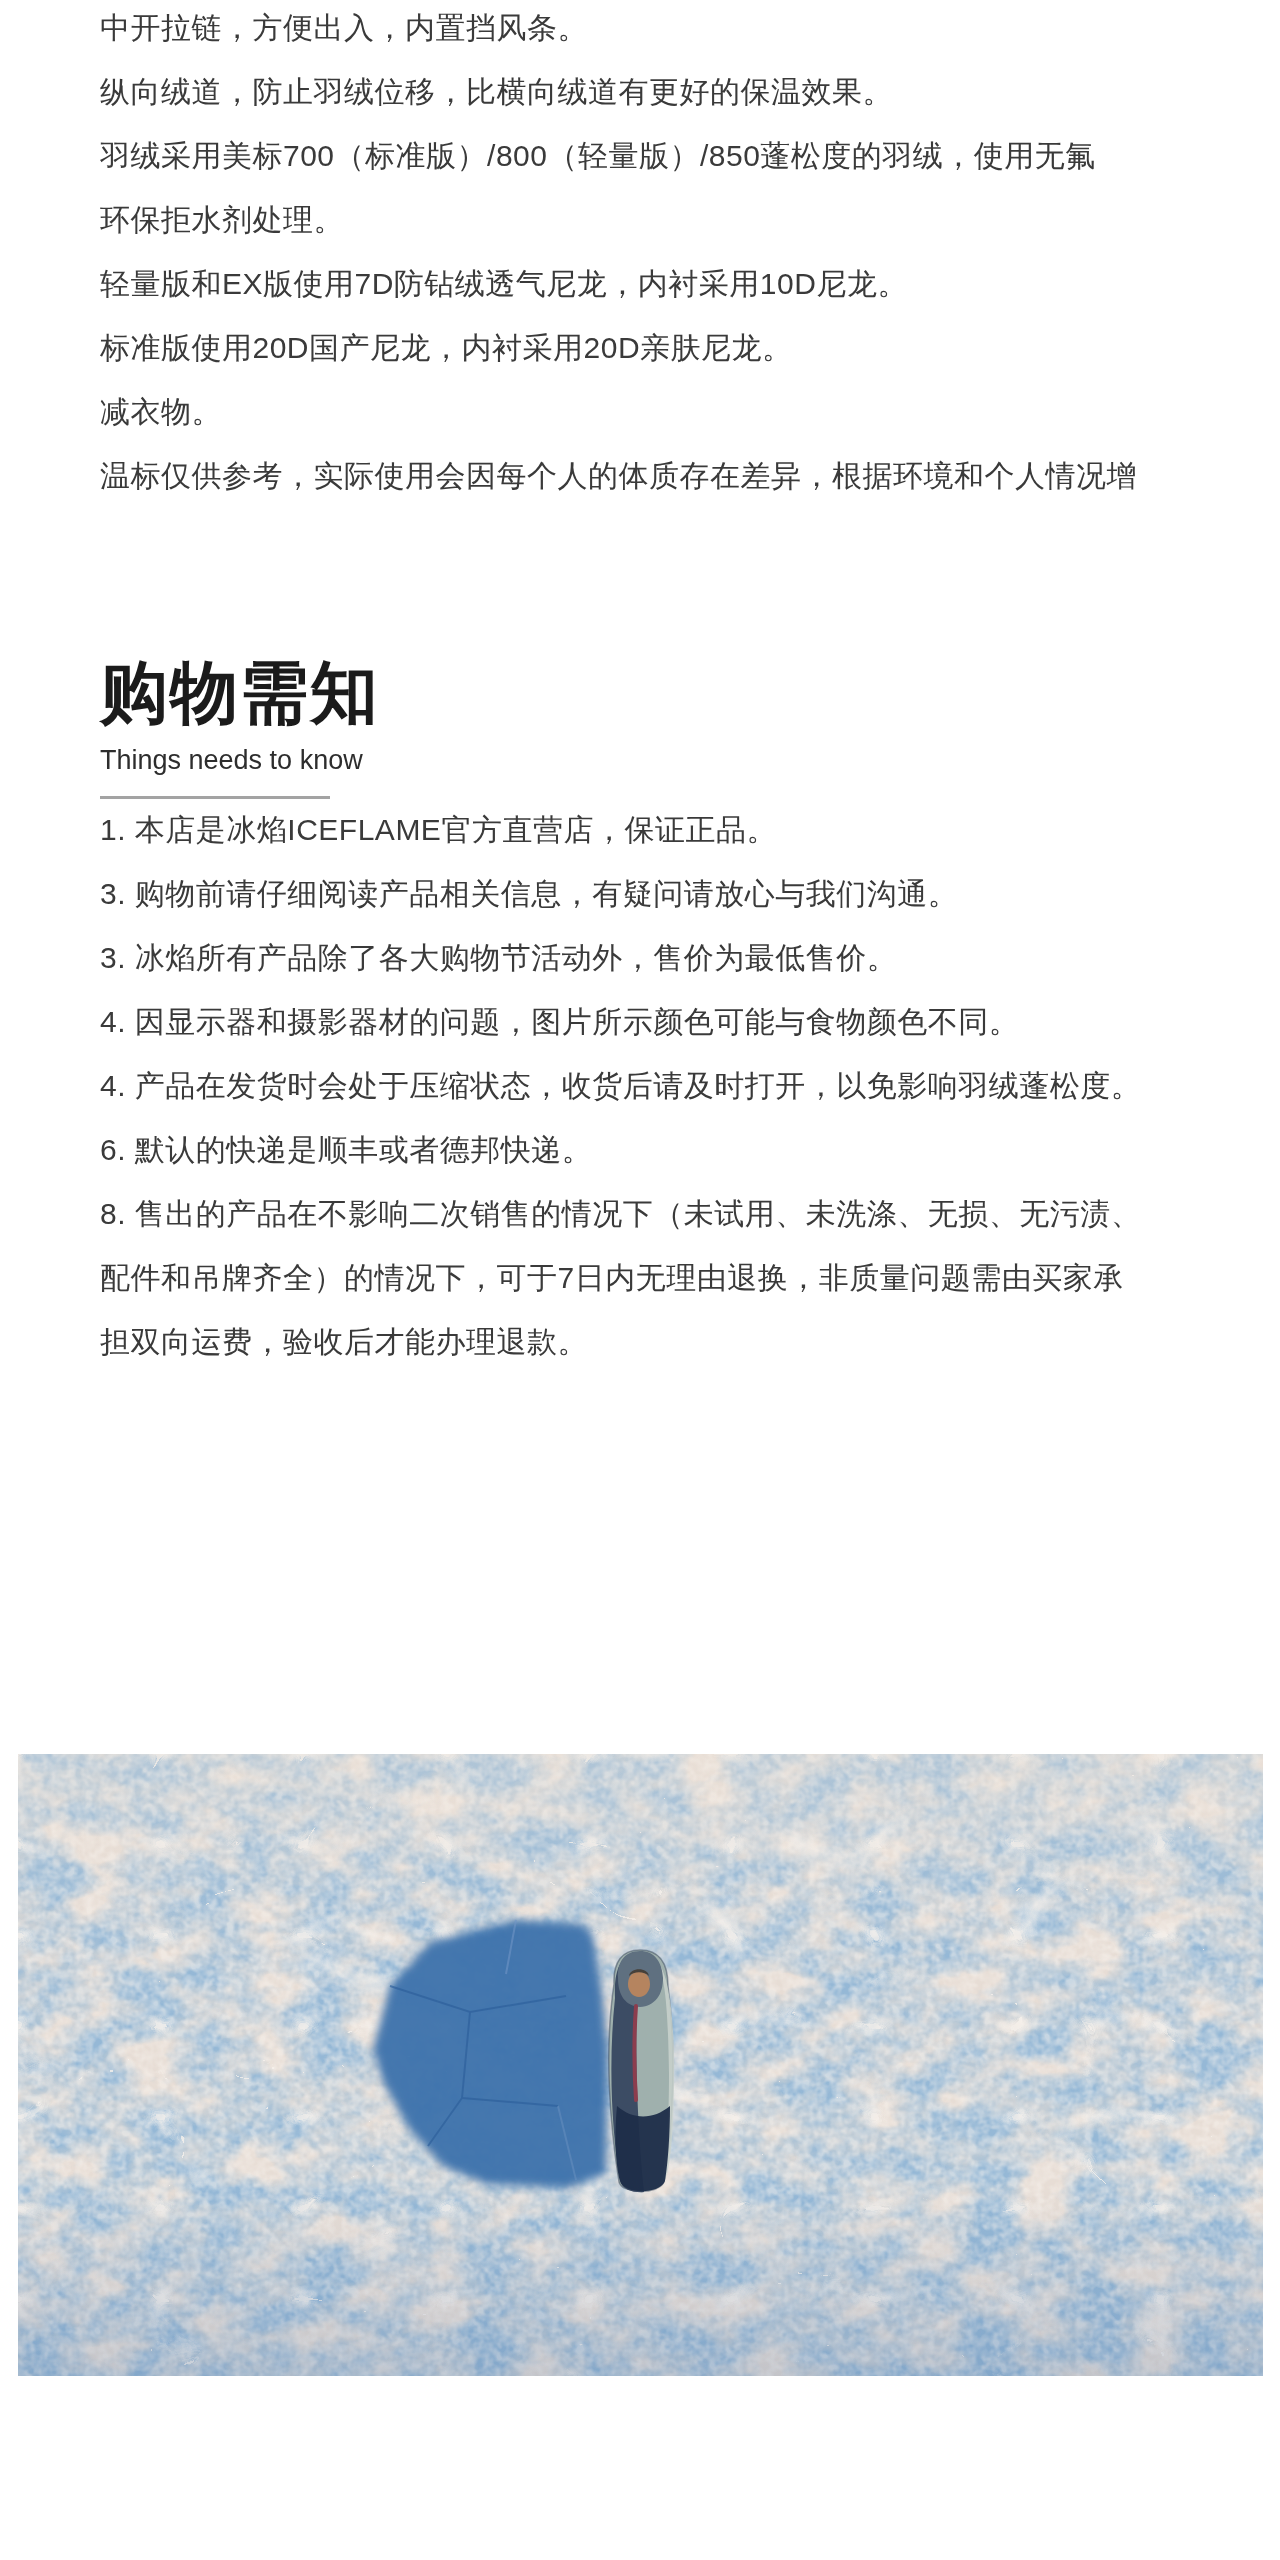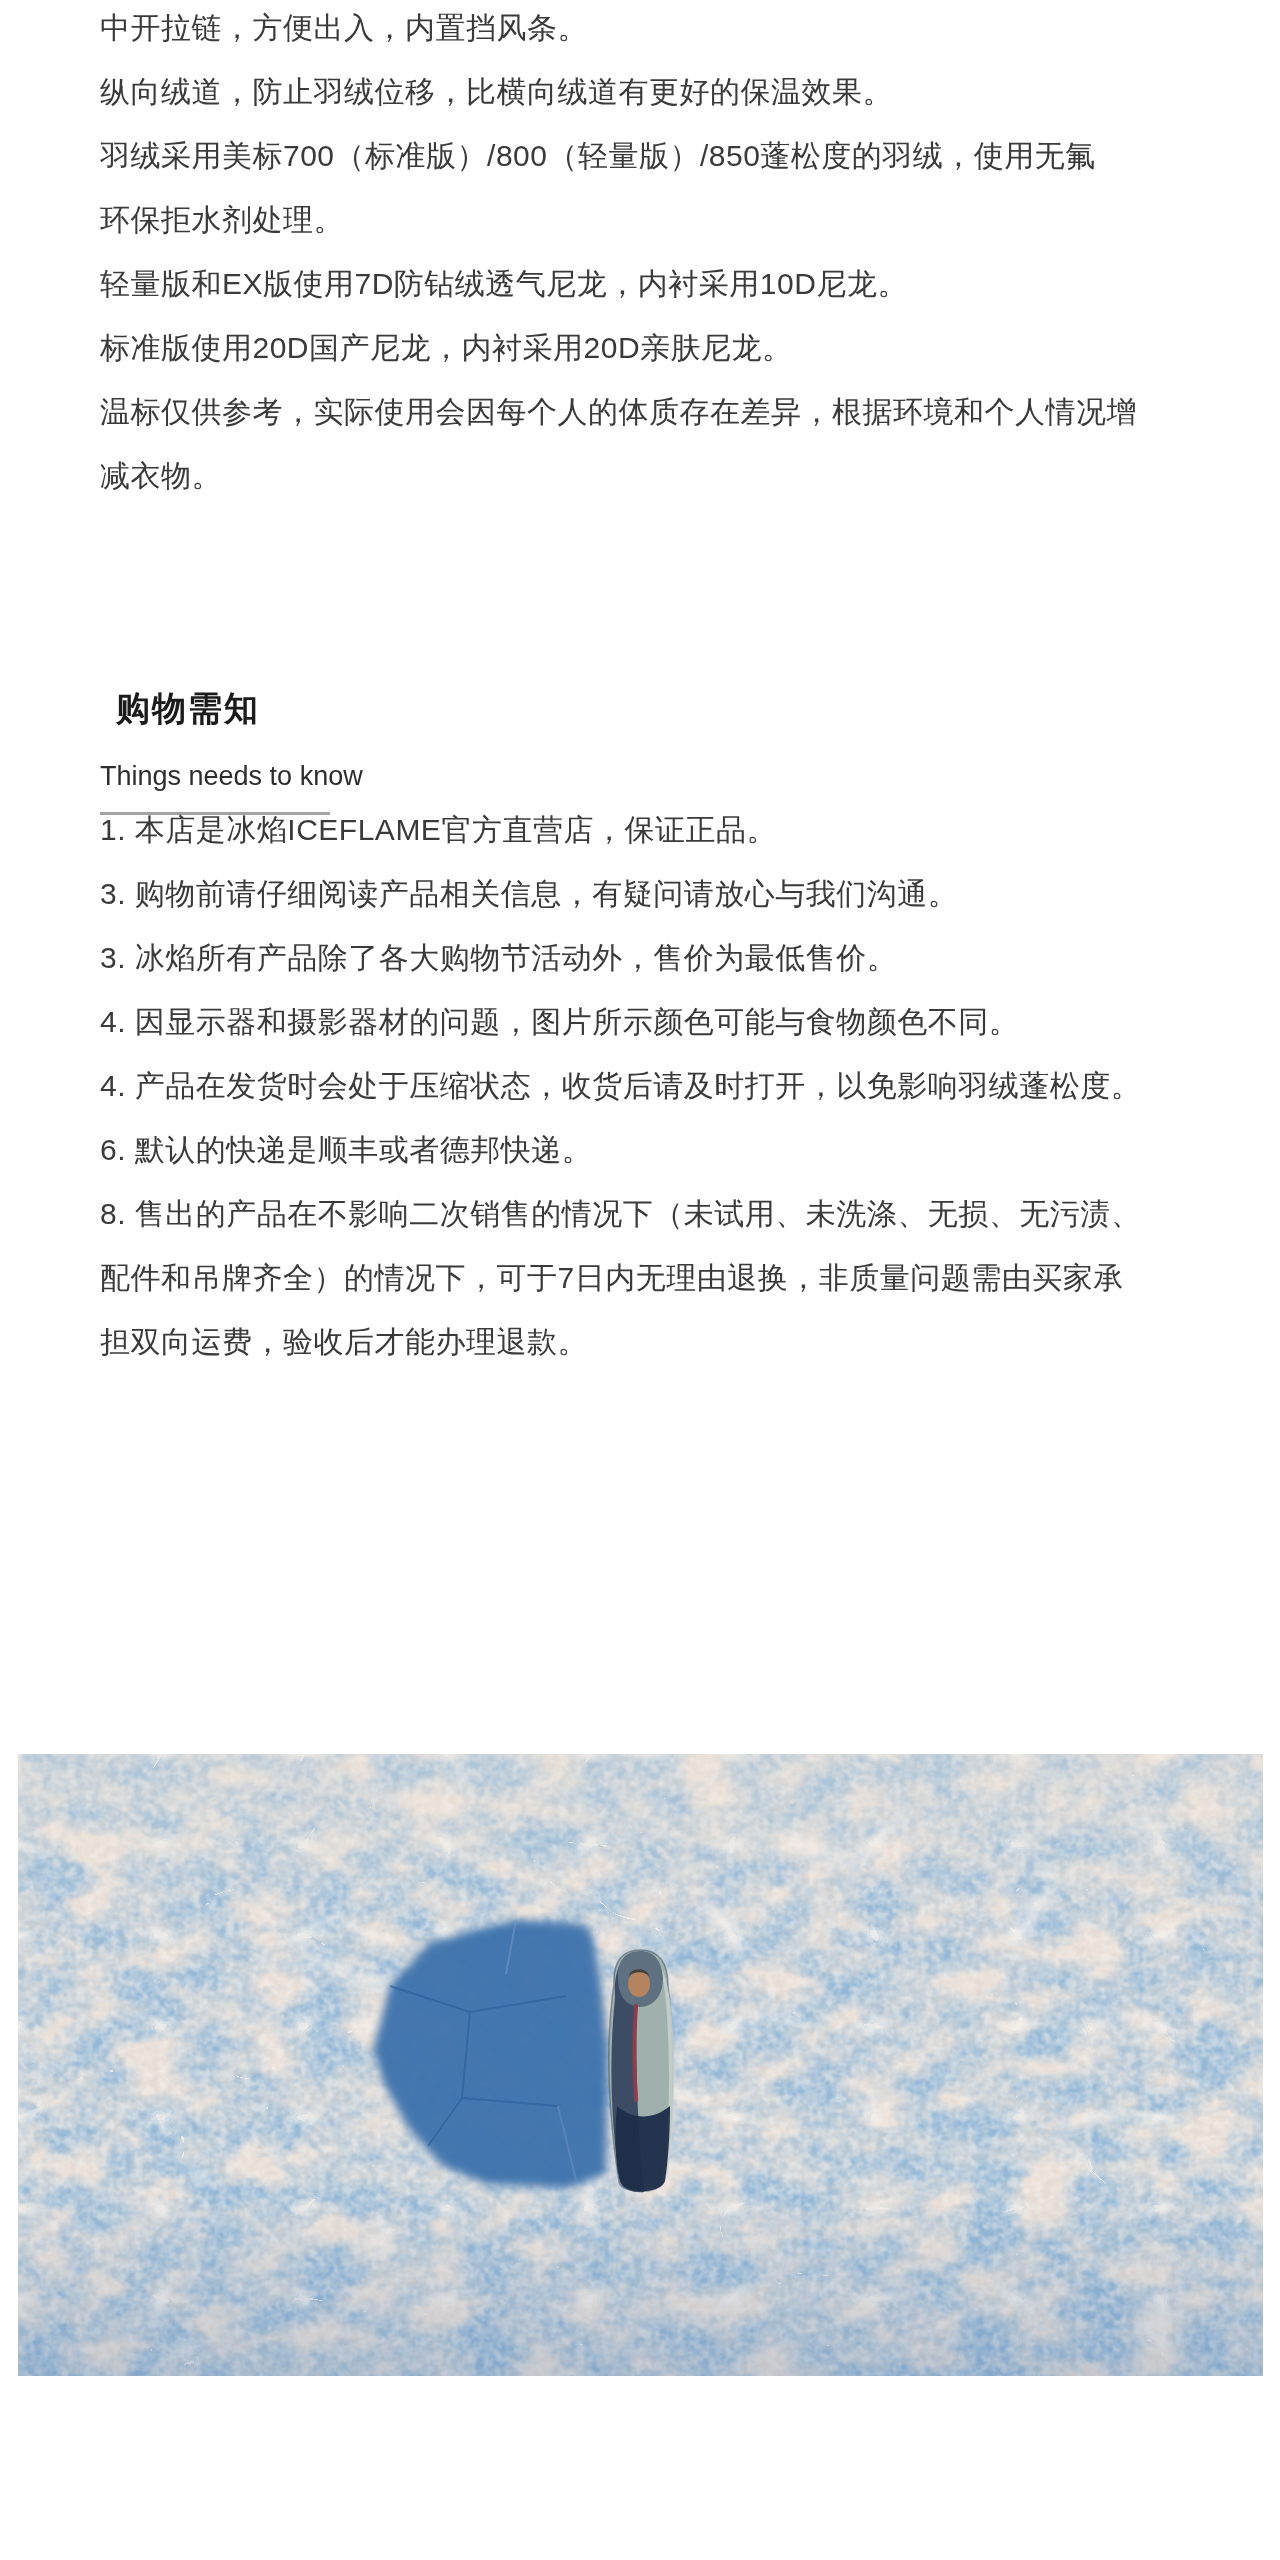--- a/index.html
+++ b/index.html
@@ -24,22 +24,22 @@
     height: 64px;
     line-height: 64px;
     font-size: 30px;
     letter-spacing: 0.5px;
     color: #3a3a3a;
     white-space: nowrap;
   }
 
   .section-header { position: absolute; left: 100px; top: 662px; }
   .section-title-cn {
-    margin: 16px;
-    font-size: 34px;
+    margin: 0;
+    font-size: 68px;
     line-height: 60px;
     font-weight: 700;
     color: #1b1b1b;
     letter-spacing: 2px;
   }
   .section-title-en {
     margin-top: 16px;
     font-size: 27px;
     line-height: 44px;
     font-weight: 400;
@@ -68,22 +68,22 @@
 
 <div class="page">
 
   <section class="text-block features">
     <div class="line">中开拉链，方便出入，内置挡风条。</div>
     <div class="line">纵向绒道，防止羽绒位移，比横向绒道有更好的保温效果。</div>
     <div class="line">羽绒采用美标700（标准版）/800（轻量版）/850蓬松度的羽绒，使用无氟</div>
     <div class="line">环保拒水剂处理。</div>
     <div class="line">轻量版和EX版使用7D防钻绒透气尼龙，内衬采用10D尼龙。</div>
     <div class="line">标准版使用20D国产尼龙，内衬采用20D亲肤尼龙。</div>
+    <div class="line">减衣物。</div>
     <div class="line">温标仅供参考，实际使用会因每个人的体质存在差异，根据环境和个人情况增</div>
-    <div class="line">减衣物。</div>
   </section>
 
   <header class="section-header">
     <h2 class="section-title-cn">购物需知</h2>
     <div class="section-title-en">Things needs to know</div>
     <div class="title-rule"></div>
   </header>
 
   <section class="text-block notes">
     <div class="line">1. 本店是冰焰ICEFLAME官方直营店，保证正品。</div>

